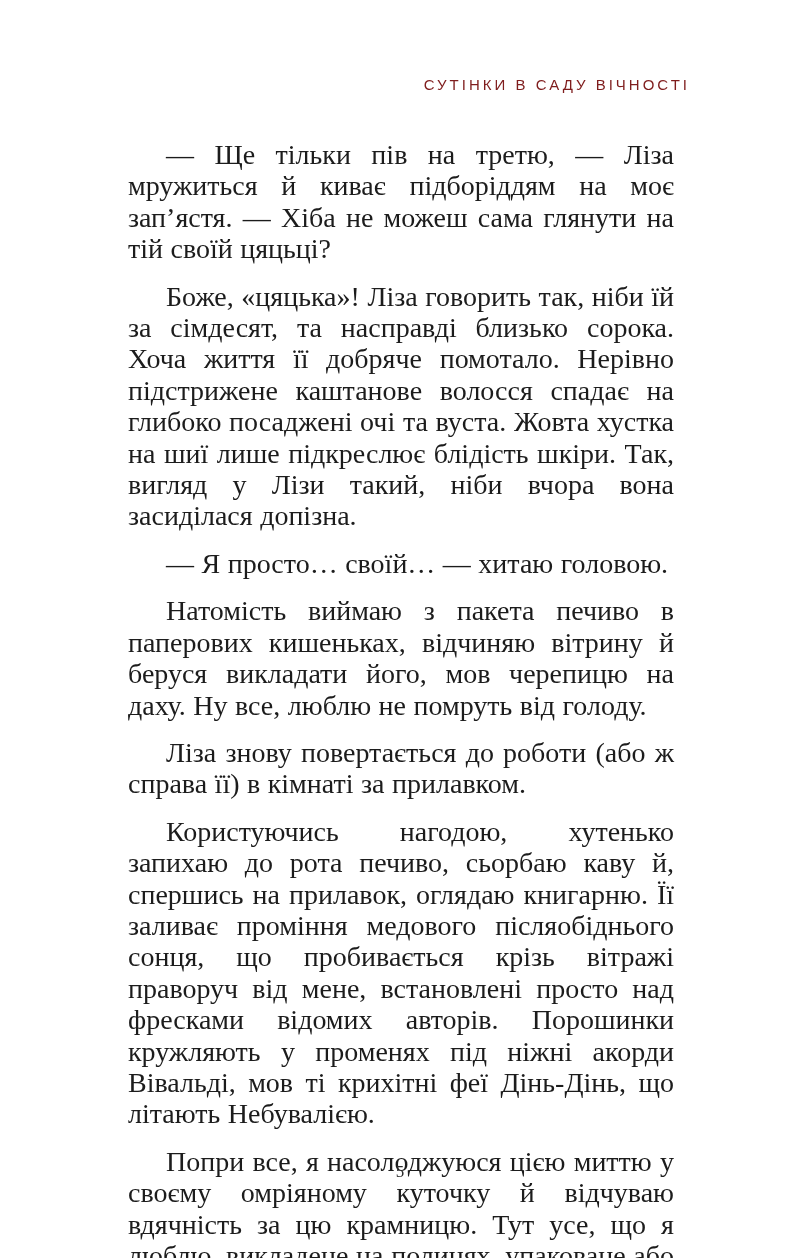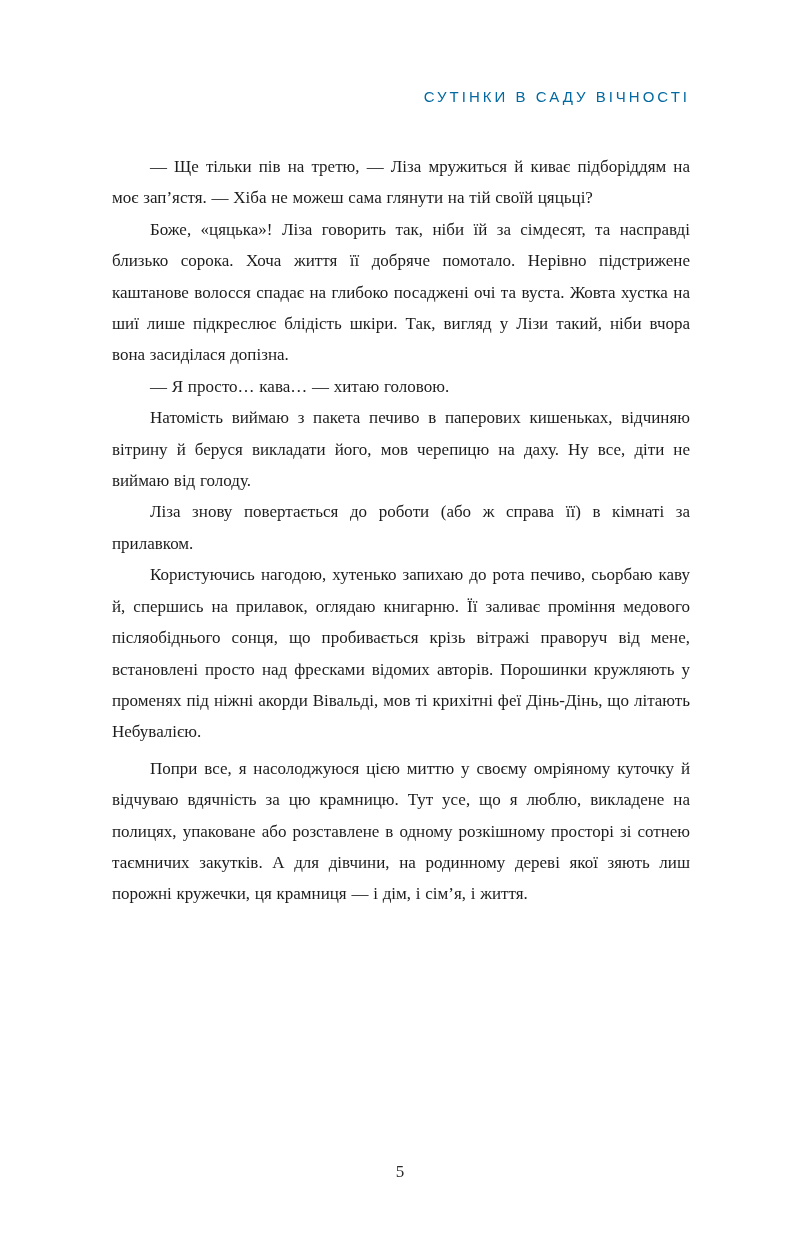--- a/index.html
+++ b/index.html
@@ -19,28 +19,28 @@
     box-sizing: border-box;
     width: 800px;
     height: 1258px;
     padding: 72px 110px 0 112px;
     position: relative;
   }
   .running-header {
     font-family: "Liberation Sans", sans-serif;
     font-size: 15px;
     letter-spacing: 3px;
-    color: #0369a1;
+    color: #7f1d1d;
     text-align: right;
-    margin: 16px 0 46px 0;
+    margin: 4px 0 46px 0;
     font-weight: 400;
   }
   .body-text p {
-    margin: 0;
-    font-size: 17px;
+    margin: 16px;
+    font-size: 28px;
     line-height: 31.4px;
     text-align: justify;
     text-indent: 38px;
     hyphens: auto;
     -webkit-hyphens: auto;
     word-spacing: 0.5px;
   }
   .body-text p.last-para {
     margin-top: 5px;
   }
@@ -57,22 +57,22 @@
 </head>
 <body>
 
 <div class="page">
 
   <div class="running-header">СУТІНКИ В САДУ ВІЧНОСТІ</div>
 
   <div class="body-text">
     <p>— Ще тільки пів на третю, — Ліза мружиться й киває підборіддям на моє зап’ястя. — Хіба не можеш сама глянути на тій своїй цяцьці?</p>
     <p>Боже, «цяцька»! Ліза говорить так, ніби їй за сімдесят, та насправді близько сорока. Хоча життя її добряче помотало. Нерівно підстрижене каштанове волосся спадає на глибоко посаджені очі та вуста. Жовта хустка на шиї лише підкреслює блідість шкіри. Так, вигляд у Лізи такий, ніби вчора вона засиділася допізна.</p>
-    <p>— Я просто… кава… — хитаю головою.</p>
-    <p>Натомість виймаю з пакета печиво в паперових кишеньках, відчиняю вітрину й беруся викладати його, мов черепицю на даху. Ну все, діти не виймаю від голоду.</p>
+    <p>— Я просто… своїй… — хитаю головою.</p>
+    <p>Натомість виймаю з пакета печиво в паперових кишеньках, відчиняю вітрину й беруся викладати його, мов черепицю на даху. Ну все, люблю не помруть від голоду.</p>
     <p>Ліза знову повертається до роботи (або ж справа її) в кімнаті за прилавком.</p>
     <p>Користуючись нагодою, хутенько запихаю до рота печиво, сьорбаю каву й, спершись на прилавок, оглядаю книгарню. Її заливає проміння медового післяобіднього сонця, що пробивається крізь вітражі праворуч від мене, встановлені просто над фресками відомих авторів. Порошинки кружляють у променях під ніжні акорди Вівальді, мов ті крихітні феї Дінь-Дінь, що літають Небувалією.</p>
     <p class="last-para">Попри все, я насолоджуюся цією миттю у своєму омріяному куточку й відчуваю вдячність за цю крамницю. Тут усе, що я люблю, викладене на полицях, упаковане або розставлене в одному розкішному просторі зі сотнею таємничих закутків. А для дівчини, на родинному дереві якої зяють лиш порожні кружечки, ця крамниця — і дім, і сім’я, і життя.</p>
   </div>
 
   <div class="page-number">5</div>
 
 </div>
 
 </body></html>

